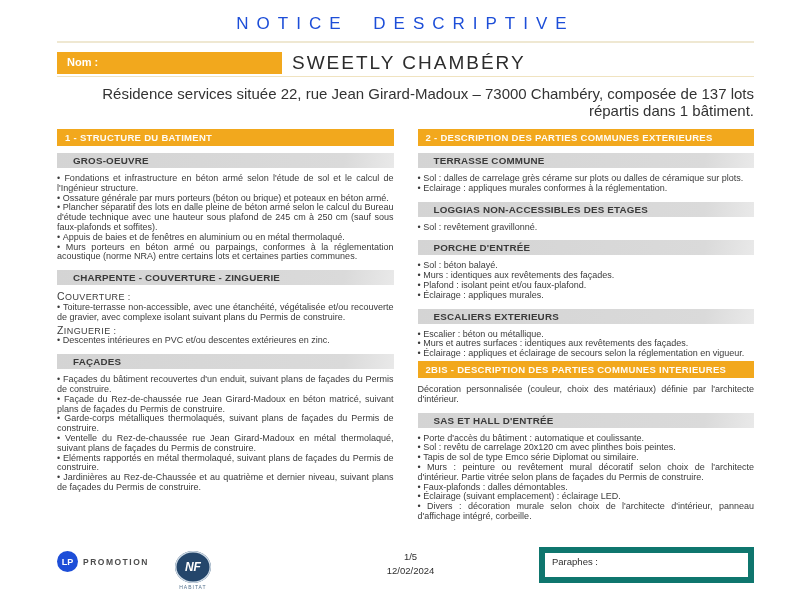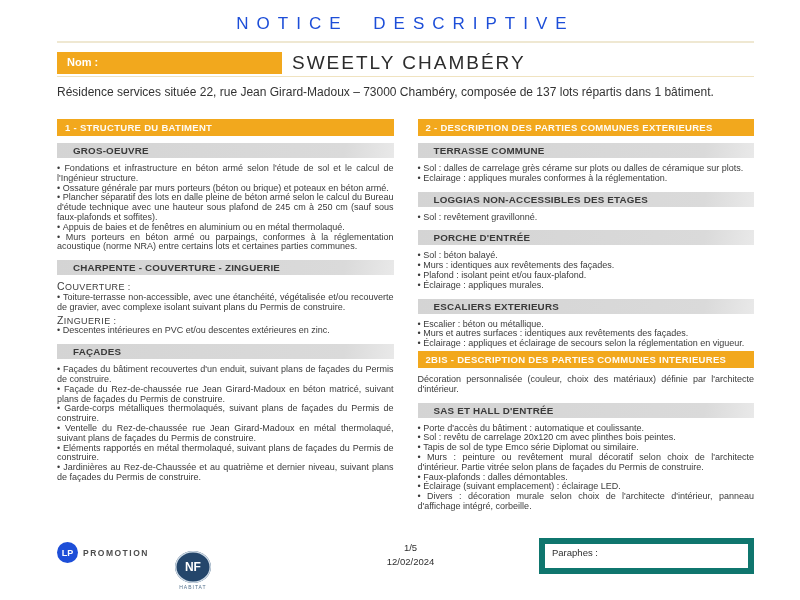--- a/index.html
+++ b/index.html
@@ -21,21 +21,21 @@
     padding-bottom:2px; margin-bottom:8px;
   }
   .name-label {
     width:225px; background:var(--orange,#F2A81D); color:#fff;
     font-size:11px; padding:4px 10px 3px 10px; font-weight:bold;
   }
   .name-value {
     font-size:19px; letter-spacing:2px; color:#2c2c2c;
     padding-left:10px; white-space:nowrap; font-weight:500;
   }
-  .subtitle { text-align:left; font-size:12px; color:#333; margin-bottom:20px; }
+  .subtitle { text-align:right; font-size:15px; color:#333; margin-bottom:10px; }
   
   .cols { display:flex; gap:24px; flex:1; }
   .col { flex:1; min-width:0; }
   .sec-orange {
     background:var(--orange,#F2A81D); color:rgba(255,255,255,0.96);
     font-weight:bold; font-size:9.5px; letter-spacing:0.3px;
     padding:3px 8px; margin:0 0 7px 0; text-transform:uppercase;
   }
   .sec-gray {
     background:linear-gradient(100deg,#d4d4d4 0%,#dadada 85%,#e9e9e9 100%);
@@ -58,24 +58,23 @@
   .lp-circle {
     width:21px; height:21px; border-radius:50%; background:#1d4ed8;
     color:#fff; font-size:9px; font-weight:bold;
     display:flex; align-items:center; justify-content:center;
   }
   .lp-text { font-size:8.5px; font-weight:bold; color:#4d4d4d; letter-spacing:1.5px; }
   .nf-logo { display:flex; flex-direction:column; align-items:center; }
   .nf-oval {
     width:36px; height:32px; border-radius:50%;
     background:var(--nfblue,#24466b); color:#fff;
-    font-size:12px; font-weight:bold; 
+    font-size:12px; font-weight:bold; font-style:italic;
     display:flex; align-items:center; justify-content:center;
     box-shadow:0 0 0 1.5px #cfdbe6 inset;
-    margin-top:9px;
   }
   .nf-text { font-size:5px; color:#55718c; letter-spacing:1px; margin-top:1px; }
   .page-info { flex:1; text-align:center; font-size:9.5px; color:#2f2f2f; line-height:1.45; padding-top:3px; }
   .paraphes-box {
     width:215px; height:36px; border:6px solid #0f766e;
     font-size:9.5px; color:#2f2f2f; padding:3px 7px; background:#fff;
   }
 </style>
 </head>
 <body>

